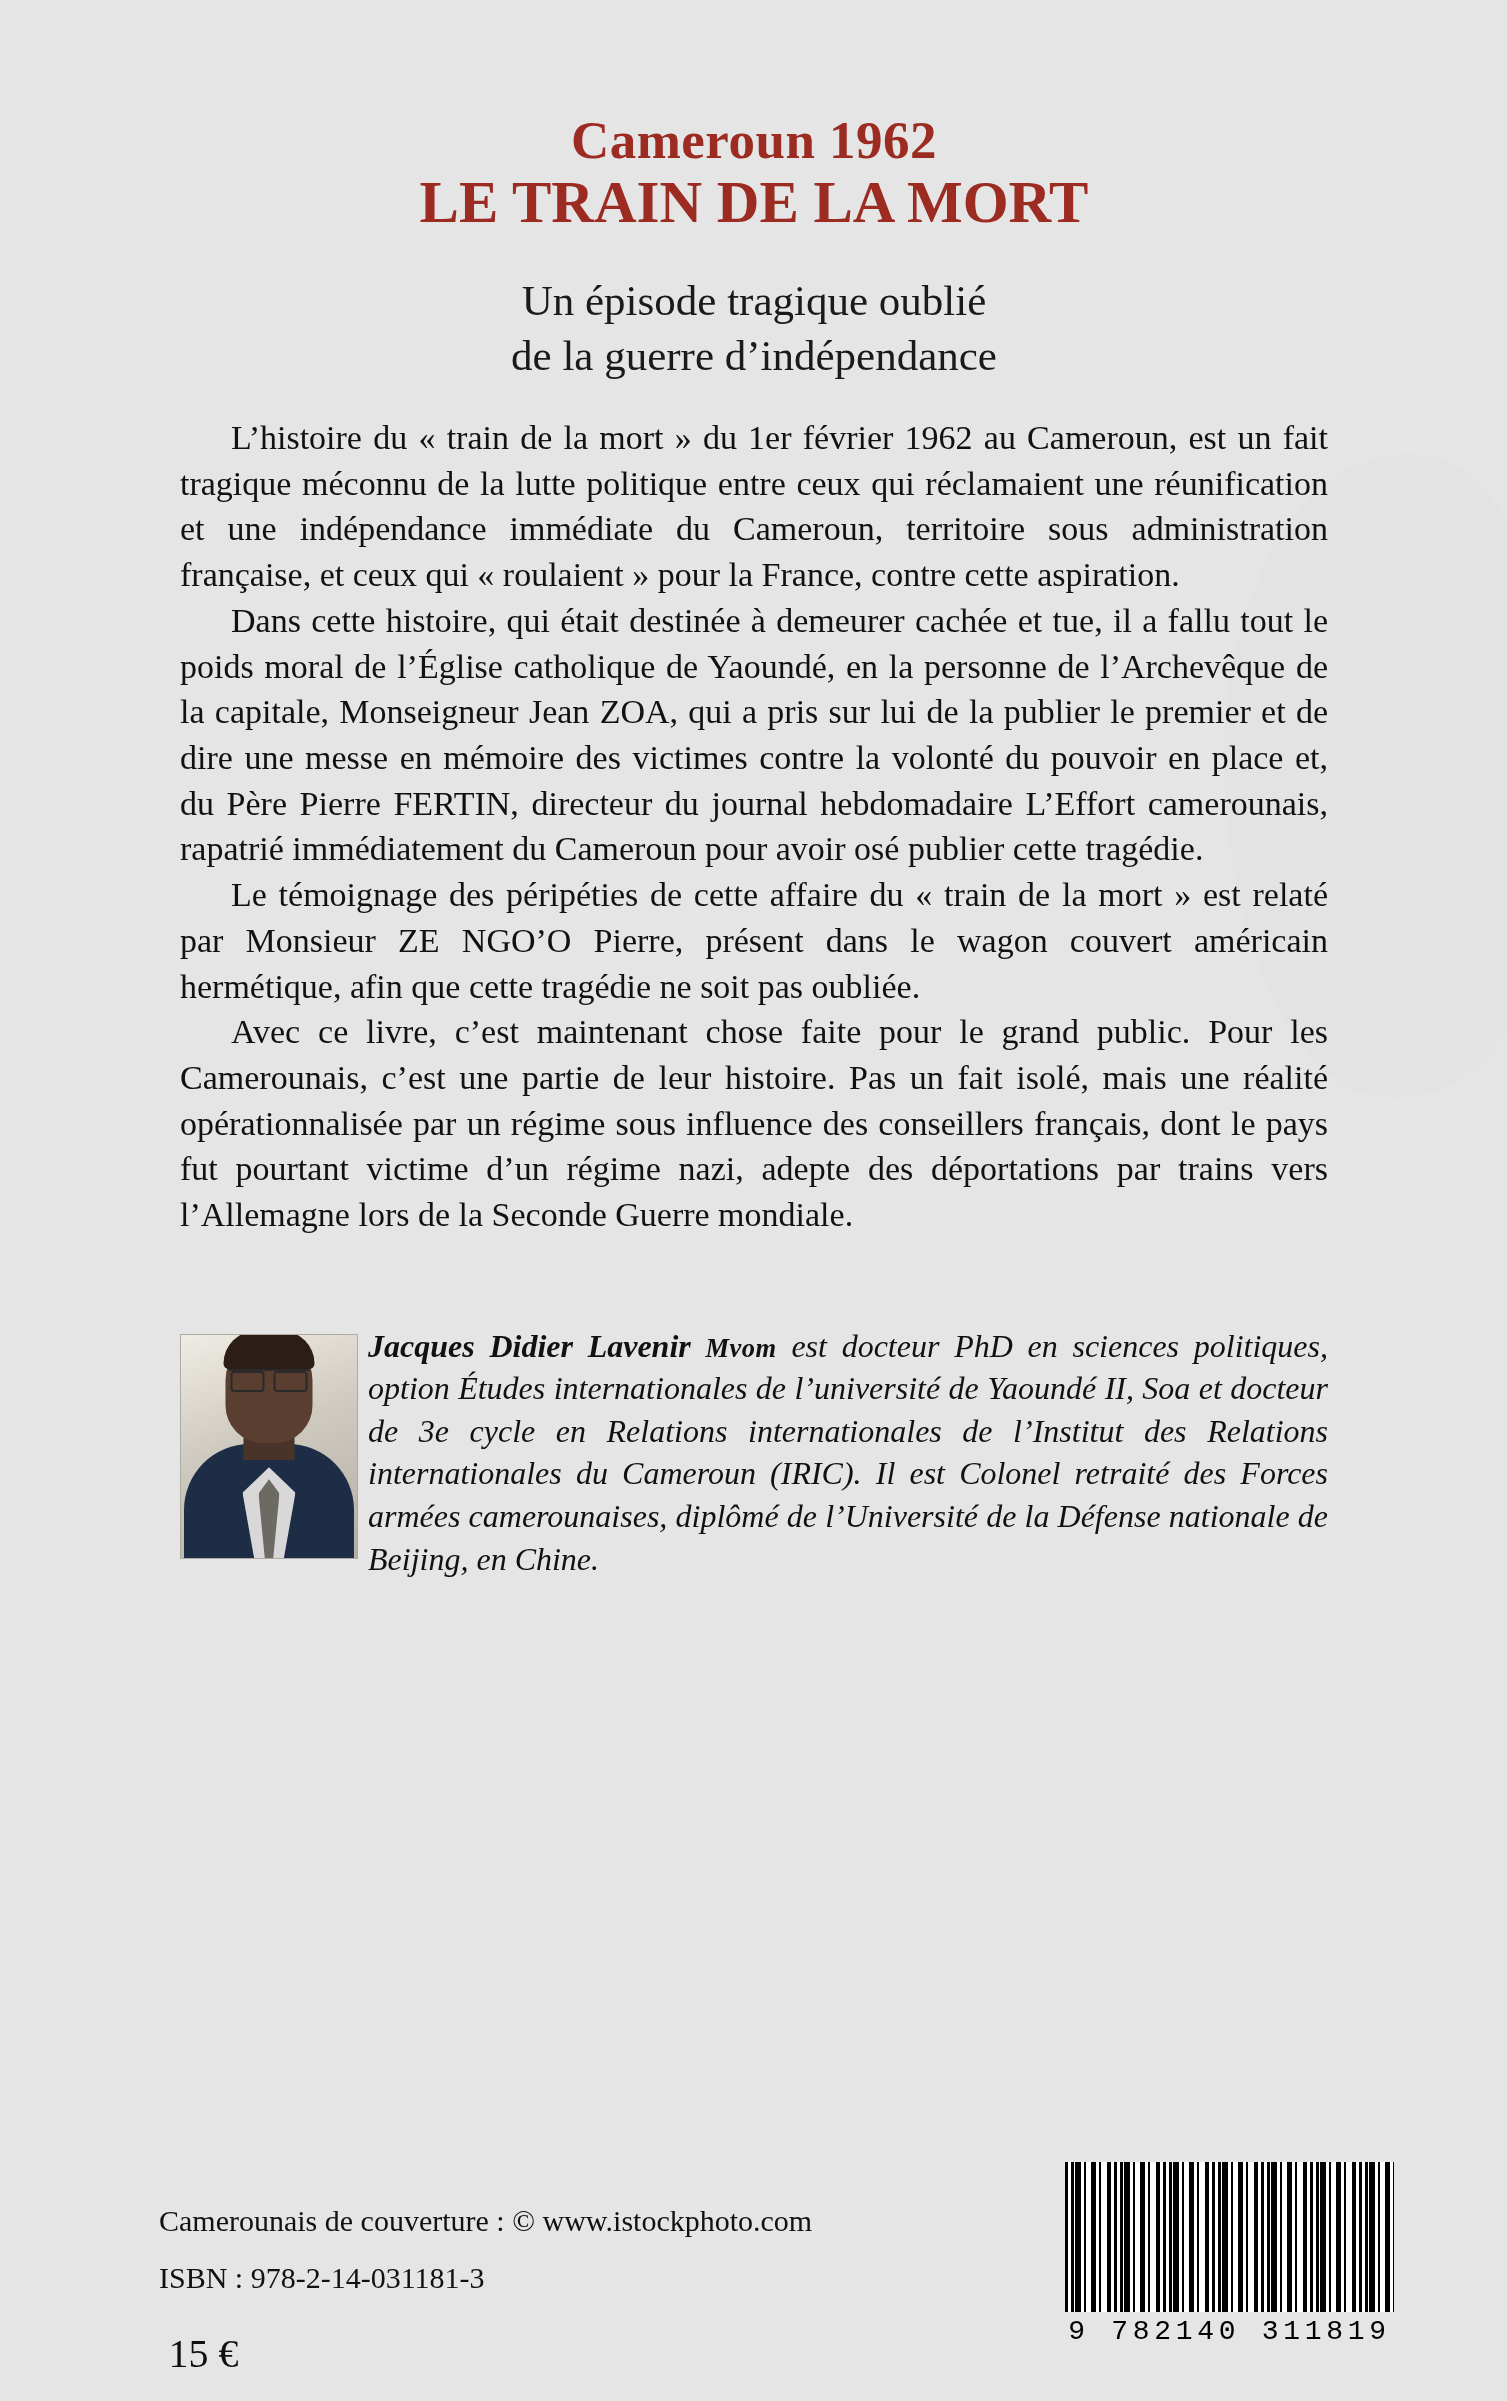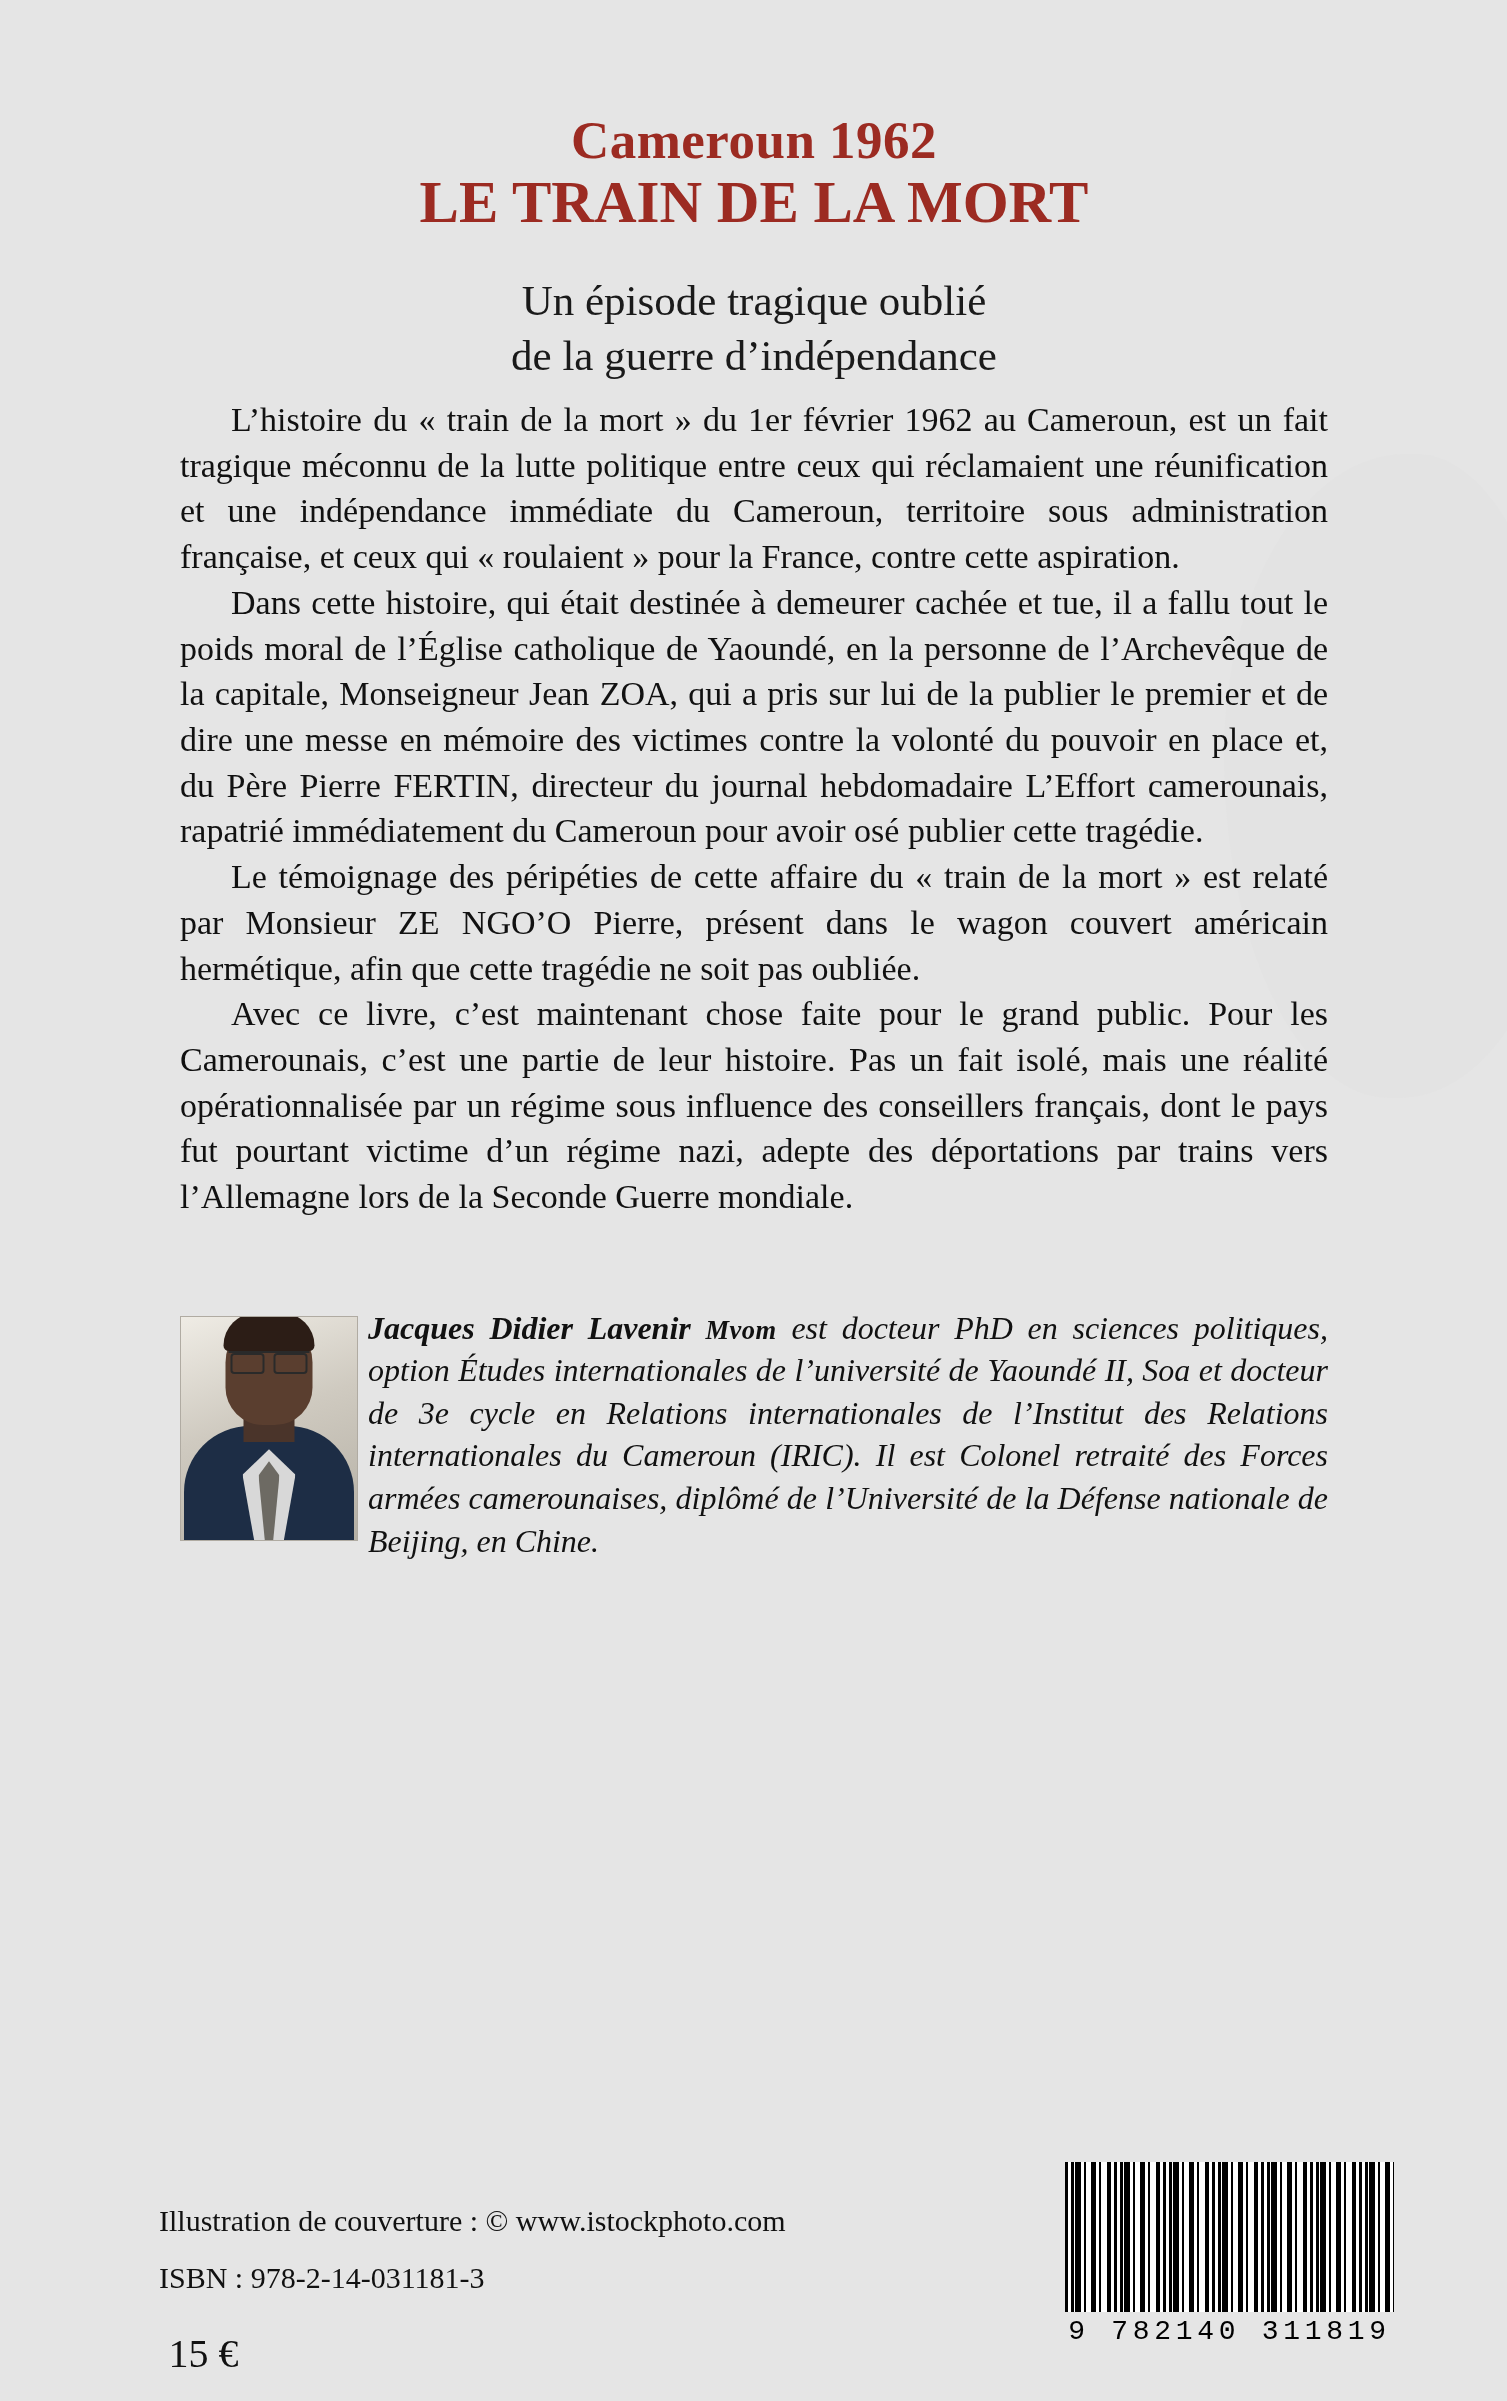--- a/index.html
+++ b/index.html
@@ -54,21 +54,21 @@
     margin-top: 1.9px;
   }
   .subtitle {
     font-family: "Liberation Serif", serif;
     font-size: 43px;
     color: #1a1a1a;
     line-height: 1.28;
     margin-top: 38px;
   }
   .body-text {
-    margin-top: 14px;
+    margin-top: 32px;
     font-size: 34px;
     line-height: 1.345;
     text-align: justify;
     color: #111111;
   }
   .body-text p {
     margin: 0;
     text-indent: 51px;
   }
   
@@ -275,21 +275,21 @@
       </div>
       <div class="bio-text">
         <span class="name"><span>Jacques Didier Lavenir </span><span class="sc">Mvom</span></span><span> est docteur PhD en sciences politiques, option Études internationales de l’université de Yaoundé II, Soa et docteur de 3e cycle en Relations internationales de l’Institut des Relations internationales du Cameroun (IRIC). Il est Colonel retraité des Forces armées camerounaises, diplômé de l’Université de la Défense nationale de Beijing, en Chine.</span>
       </div>
     </div>
 
   </div>
 
   <div class="footer">
     <div class="footer-left">
-      <div>Illustration de couverture : © www.istockphoto.com</div>
+      <div>Camerounais de couverture : © www.istockphoto.com</div>
       <div>ISBN : 978-2-14-031181-3</div>
       <div class="price">15 €</div>
     </div>
     <div class="barcode-wrap">
       <div class="barcode"></div>
       <div class="barcode-digits">9 782140 311819</div>
     </div>
   </div>
 
 </div>

